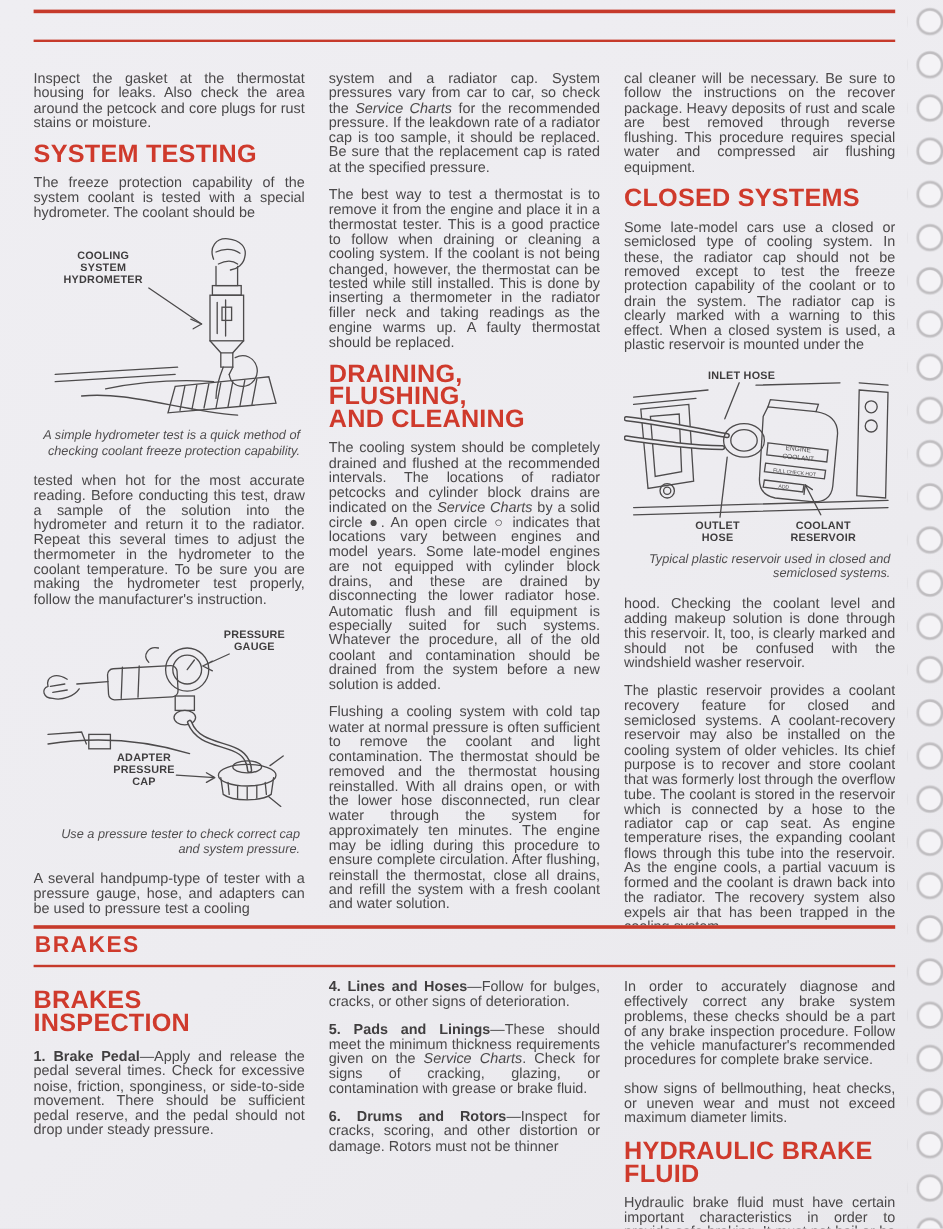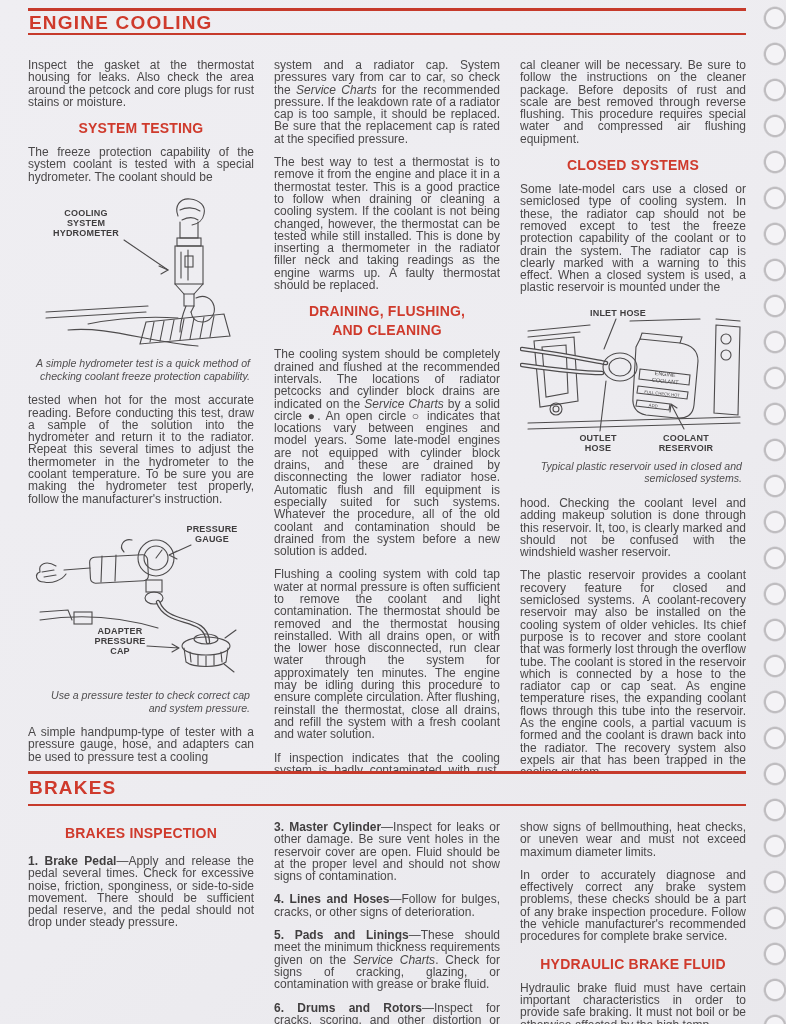--- a/index.html
+++ b/index.html
@@ -21,22 +21,22 @@
   .banner.b1{top:12px;}
   .banner.b2{top:777px;}
   
   .cols{position:absolute;left:28px;width:718px;display:flex;gap:20px;}
   .cols.cooling{top:59px;height:712px;overflow:hidden;}
   .cols.brakes{top:816px;}
   .col{width:226px;flex:0 0 226px;}
   p{margin:0 0 11px;font-size:12px;line-height:12.3px;text-align:justify;}
   p.cut{margin-bottom:0;}
   h2{
-    font-size:14px;line-height:19px;font-weight:bold;color:#cf3a2c;
-    text-align:center;margin:5px 0 8px;letter-spacing:.2px;
+    font-size:21px;line-height:19px;font-weight:bold;color:#cf3a2c;
+    margin:5px 0 8px;letter-spacing:.2px;
   }
   .item b{color:#403e3f;}
   i{font-style:italic;}
   
   .fig{margin:3px 0 5px;}
   .fig svg{display:block;}
   .caption{
     font-style:italic;font-size:10.6px;line-height:12.6px;color:#504e4f;
     text-align:right;margin:0 4px 12px;
   }
@@ -48,21 +48,20 @@
       #f4f3f6 8.5px,#bfbdc0 9.5px,#bfbdc0 10.6px,rgba(0,0,0,0) 12px);
     background-size:30px 36px;background-repeat:repeat-y;
   }
 </style>
 </head>
 <body>
 
 <div class="page">
 
   <div class="rule r1"></div>
-  <div class="banner b1">ENGINE COOLING</div>
   <div class="rule r2"></div>
 
   <div class="cols cooling">
 
     <div class="col">
       <p>Inspect the gasket at the thermostat housing for leaks. Also check the area around the petcock and core plugs for rust stains or moisture.</p>
       <h2>SYSTEM TESTING</h2>
       <p>The freeze protection capability of the system coolant is tested with a special hydrometer. The coolant should be</p>
 
       <div class="fig">
@@ -141,37 +140,37 @@
             <text x="184" y="16">PRESSURE</text>
             <text x="184" y="26">GAUGE</text>
             <text x="92" y="118">ADAPTER</text>
             <text x="92" y="128">PRESSURE</text>
             <text x="92" y="138">CAP</text>
           </g>
         </svg>
       </div>
       <div class="caption">Use a pressure tester to check correct cap and system pressure.</div>
 
-      <p class="cut">A simple handpump-type of tester with a pressure gauge, hose, and adapters can be used to pressure test a cooling</p>
+      <p class="cut">A several handpump-type of tester with a pressure gauge, hose, and adapters can be used to pressure test a cooling</p>
     </div>
 
     <div class="col">
       <p><span>system and a radiator cap. System pressures vary from car to car, so check the </span><i>Service Charts</i><span> for the recommended pressure. If the leakdown rate of a radiator cap is too sample, it should be replaced. Be sure that the replacement cap is rated at the specified pressure.</span></p>
       <p>The best way to test a thermostat is to remove it from the engine and place it in a thermostat tester. This is a good practice to follow when draining or cleaning a cooling system. If the coolant is not being changed, however, the thermostat can be tested while still installed. This is done by inserting a thermometer in the radiator filler neck and taking readings as the engine warms up. A faulty thermostat should be replaced.</p>
       <h2 style="margin-top:10px">
         <span>DRAINING, FLUSHING,</span><br>
         <span>AND CLEANING</span>
       </h2>
       <p><span>The cooling system should be completely drained and flushed at the recommended intervals. The locations of radiator petcocks and cylinder block drains are indicated on the </span><i>Service Charts</i><span> by a solid circle ●. An open circle ○ indicates that locations vary between engines and model years. Some late-model engines are not equipped with cylinder block drains, and these are drained by disconnecting the lower radiator hose. Automatic flush and fill equipment is especially suited for such systems. Whatever the procedure, all of the old coolant and contamination should be drained from the system before a new solution is added.</span></p>
       <p>Flushing a cooling system with cold tap water at normal pressure is often sufficient to remove the coolant and light contamination. The thermostat should be removed and the thermostat housing reinstalled. With all drains open, or with the lower hose disconnected, run clear water through the system for approximately ten minutes. The engine may be idling during this procedure to ensure complete circulation. After flushing, reinstall the thermostat, close all drains, and refill the system with a fresh coolant and water solution.</p>
       <p class="cut">If inspection indicates that the cooling system is badly contaminated with rust, corrosion, and sludge, use of a chemi-</p>
     </div>
 
     <div class="col">
-      <p>cal cleaner will be necessary. Be sure to follow the instructions on the cleaner package. Before deposits of rust and scale are best removed through reverse flushing. This procedure requires special water and compressed air flushing equipment.</p>
+      <p>cal cleaner will be necessary. Be sure to follow the instructions on the recover package. Heavy deposits of rust and scale are best removed through reverse flushing. This procedure requires special water and compressed air flushing equipment.</p>
       <h2>CLOSED SYSTEMS</h2>
       <p>Some late-model cars use a closed or semiclosed type of cooling system. In these, the radiator cap should not be removed except to test the freeze protection capability of the coolant or to drain the system. The radiator cap is clearly marked with a warning to this effect. When a closed system is used, a plastic reservoir is mounted under the</p>
 
       <div class="fig">
         <svg width="226" height="150" viewBox="0 0 226 150">
           <g stroke="#4d4b4c" fill="none" stroke-width="1.1" stroke-linecap="round">
             <path d="M8 26 L70 20 M110 16 L180 14 M196 14 L220 16"></path>
             <path d="M8 32 L60 27"></path>
             <path d="M14 36 L54 32 L58 96 L20 102 Z"></path>
             <path d="M22 42 L46 40 L48 88 L26 92 Z"></path>
@@ -227,28 +226,27 @@
 
   <div class="cols brakes">
 
     <div class="col">
       <h2 style="margin:8px 0 12px">BRAKES INSPECTION</h2>
       <p class="item"><b>1. Brake Pedal</b><span><span>—Apply and release the pedal several times. Check for excessive noise, friction, sponginess, or side-to-side movement. There should be sufficient pedal reserve, and the pedal should not drop under steady pressure.</span></span></p>
 
     </div>
 
     <div class="col">
-      <p class="item" style="margin-top:5px"><b>3. Master Cylinder</b><span><span>—Inspect for leaks or other damage. Be sure vent holes in the reservoir cover are open. Fluid should be at the proper level and should not show signs of contamination.</span></span></p>
       <p class="item"><b>4. Lines and Hoses</b><span><span>—Follow for bulges, cracks, or other signs of deterioration.</span></span></p>
       <p class="item"><b>5. Pads and Linings</b><span><span>—These should meet the minimum thickness requirements given on the </span><i>Service Charts</i><span>. Check for signs of cracking, glazing, or contamination with grease or brake fluid.</span></span></p>
       <p class="item cut"><b>6. Drums and Rotors</b><span><span>—Inspect for cracks, scoring, and other distortion or damage. Rotors must not be thinner</span></span></p>
     </div>
 
     <div class="col">
+      <p>In order to accurately diagnose and effectively correct any brake system problems, these checks should be a part of any brake inspection procedure. Follow the vehicle manufacturer's recommended procedures for complete brake service.</p>
       <p style="margin-top:5px">show signs of bellmouthing, heat checks, or uneven wear and must not exceed maximum diameter limits.</p>
-      <p>In order to accurately diagnose and effectively correct any brake system problems, these checks should be a part of any brake inspection procedure. Follow the vehicle manufacturer's recommended procedures for complete brake service.</p>
       <h2 style="margin-top:12px">HYDRAULIC BRAKE FLUID</h2>
       <p class="cut">Hydraulic brake fluid must have certain important characteristics in order to provide safe braking. It must not boil or be otherwise affected by the high temp-</p>
     </div>
   </div>
 
   <div class="holes"></div>
 </div>
 
 </body></html>

